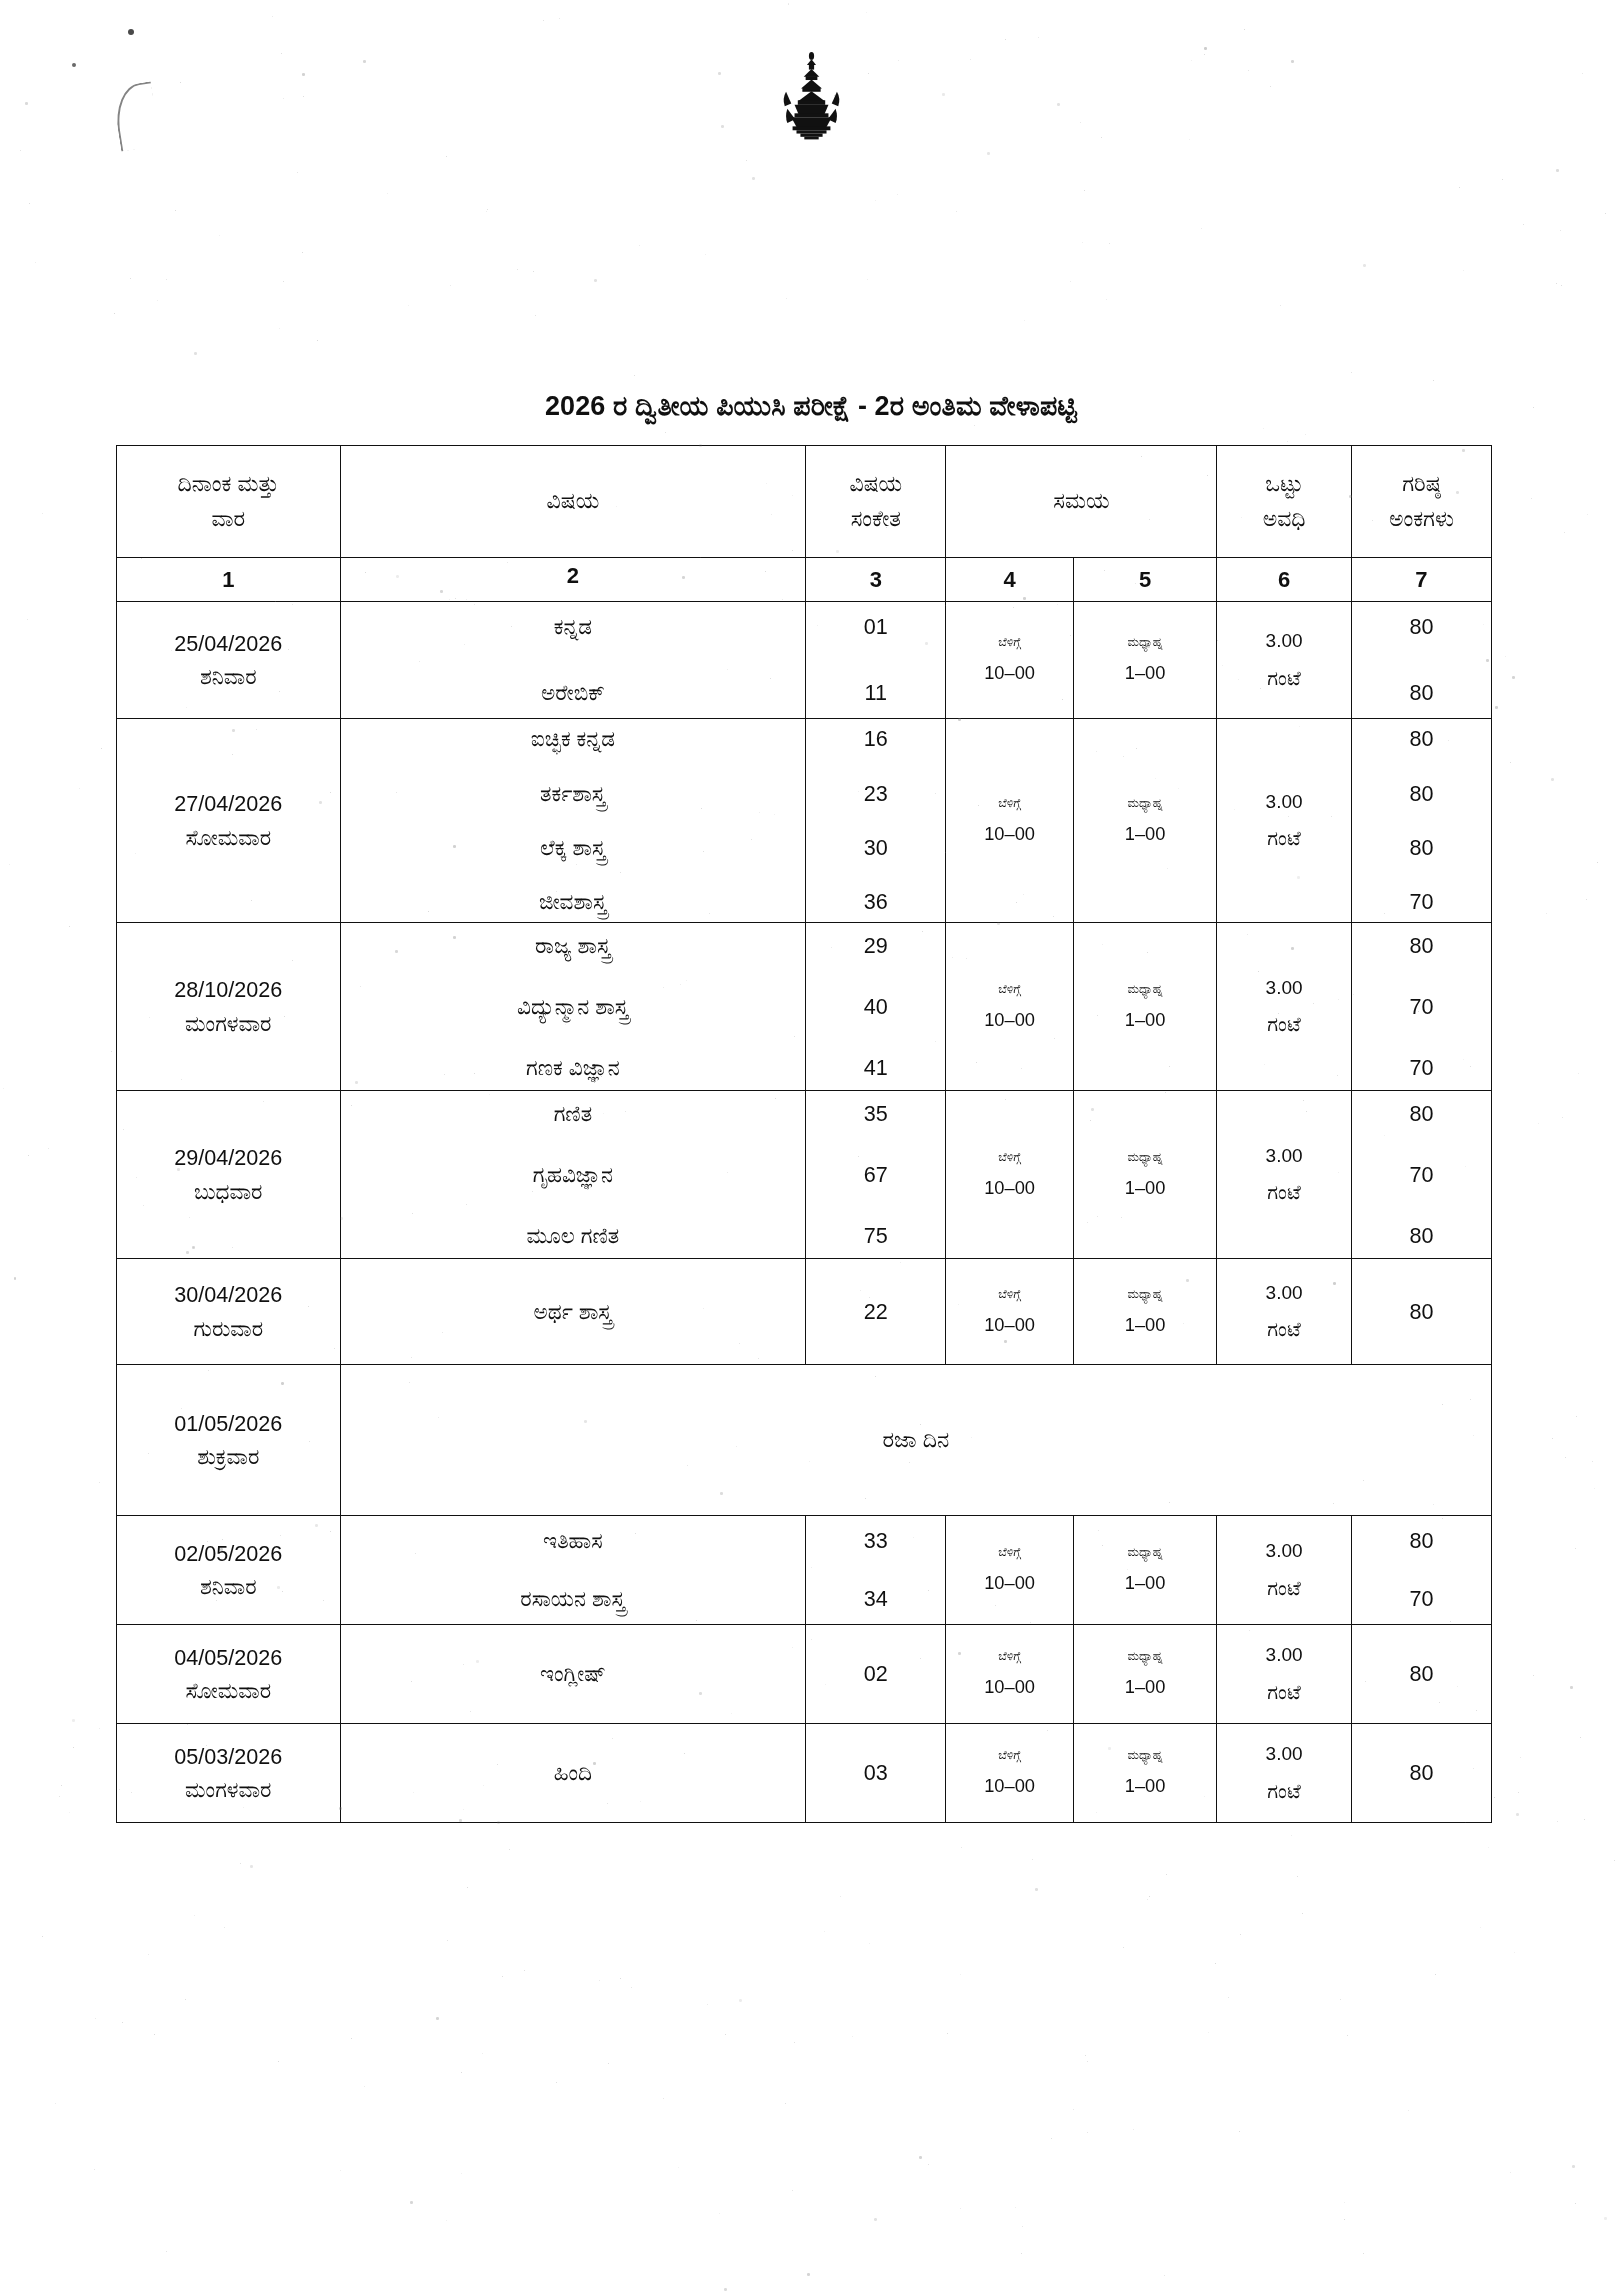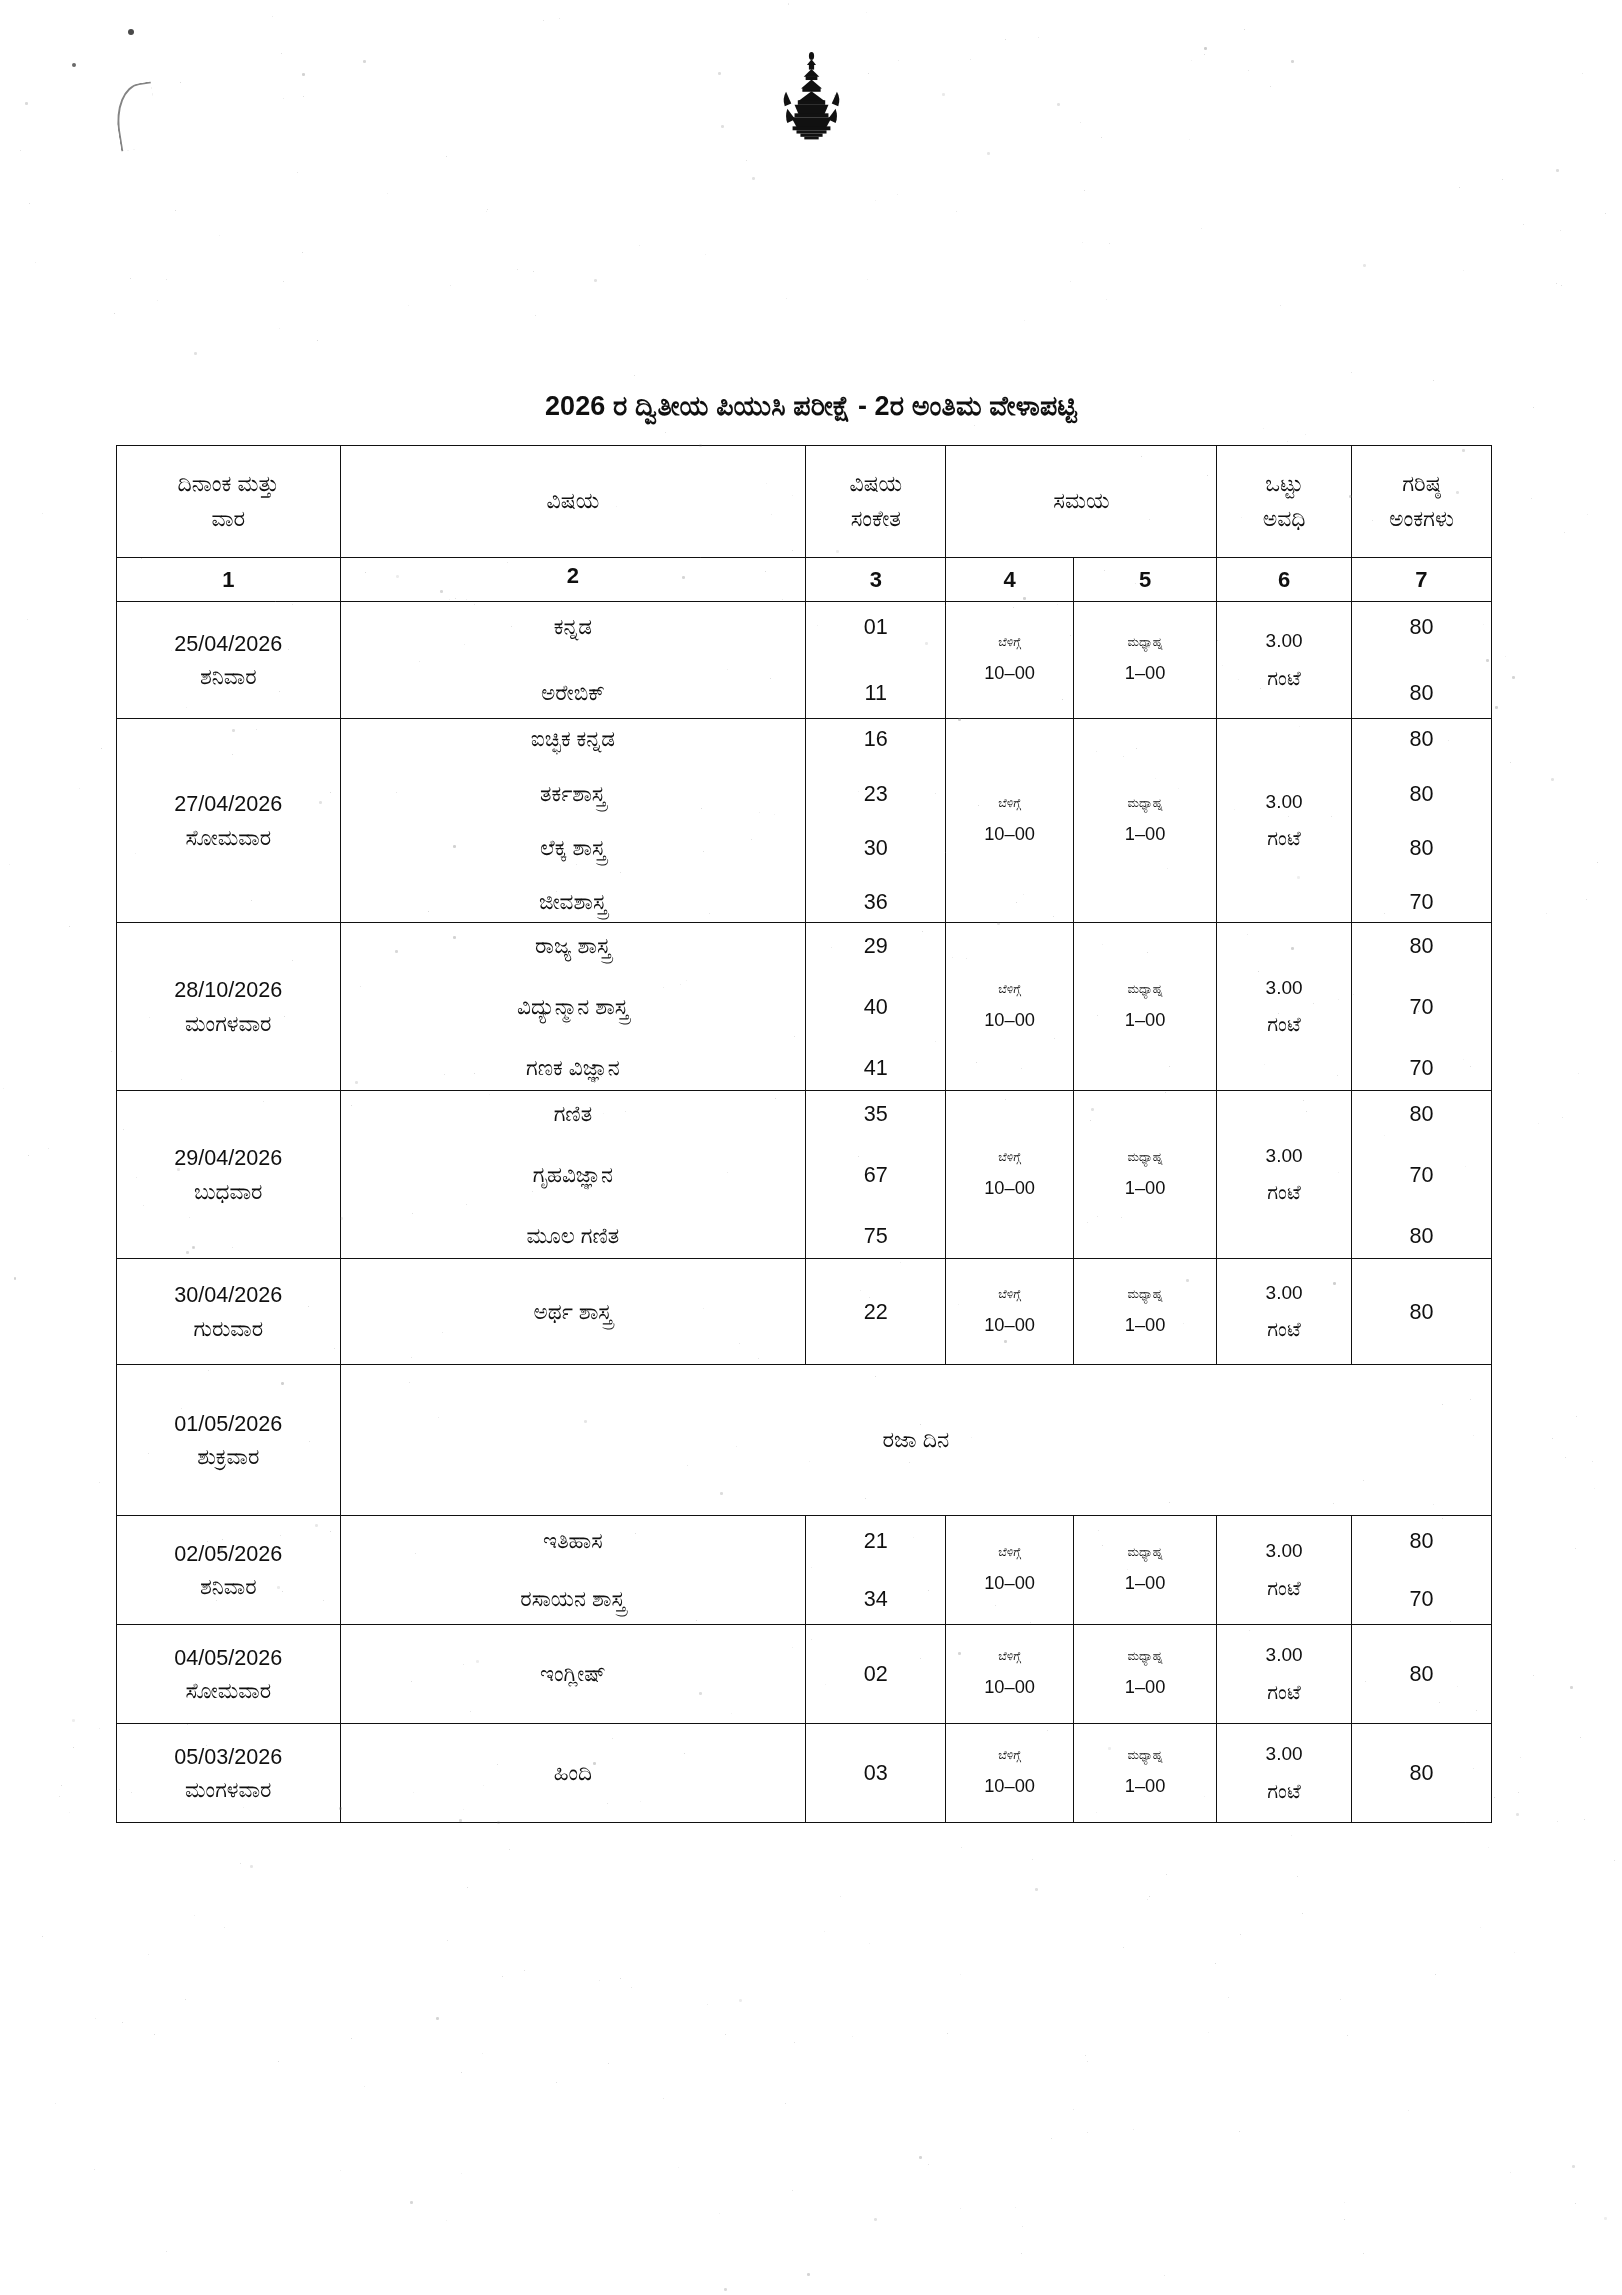--- a/index.html
+++ b/index.html
@@ -479,21 +479,21 @@
             <span>ಶನಿವಾರ</span>
           </td>
           <td class="subj">
             <div class="stack2">
               <span class="sline">ಇತಿಹಾಸ</span>
               <span class="sline">ರಸಾಯನ ಶಾಸ್ತ್ರ</span>
             </div>
           </td>
           <td class="code">
             <div class="stack2">
-              <span class="sline">21</span>
+              <span class="sline">33</span>
               <span class="sline">34</span>
             </div>
           </td>
           <td class="timecell">
             <div class="tmid-s">
               <span class="t-top">ಬೆಳಿಗ್ಗೆ</span>
               <span class="t-bot">10–00</span>
             </div>
           </td>
           <td class="timecell">

